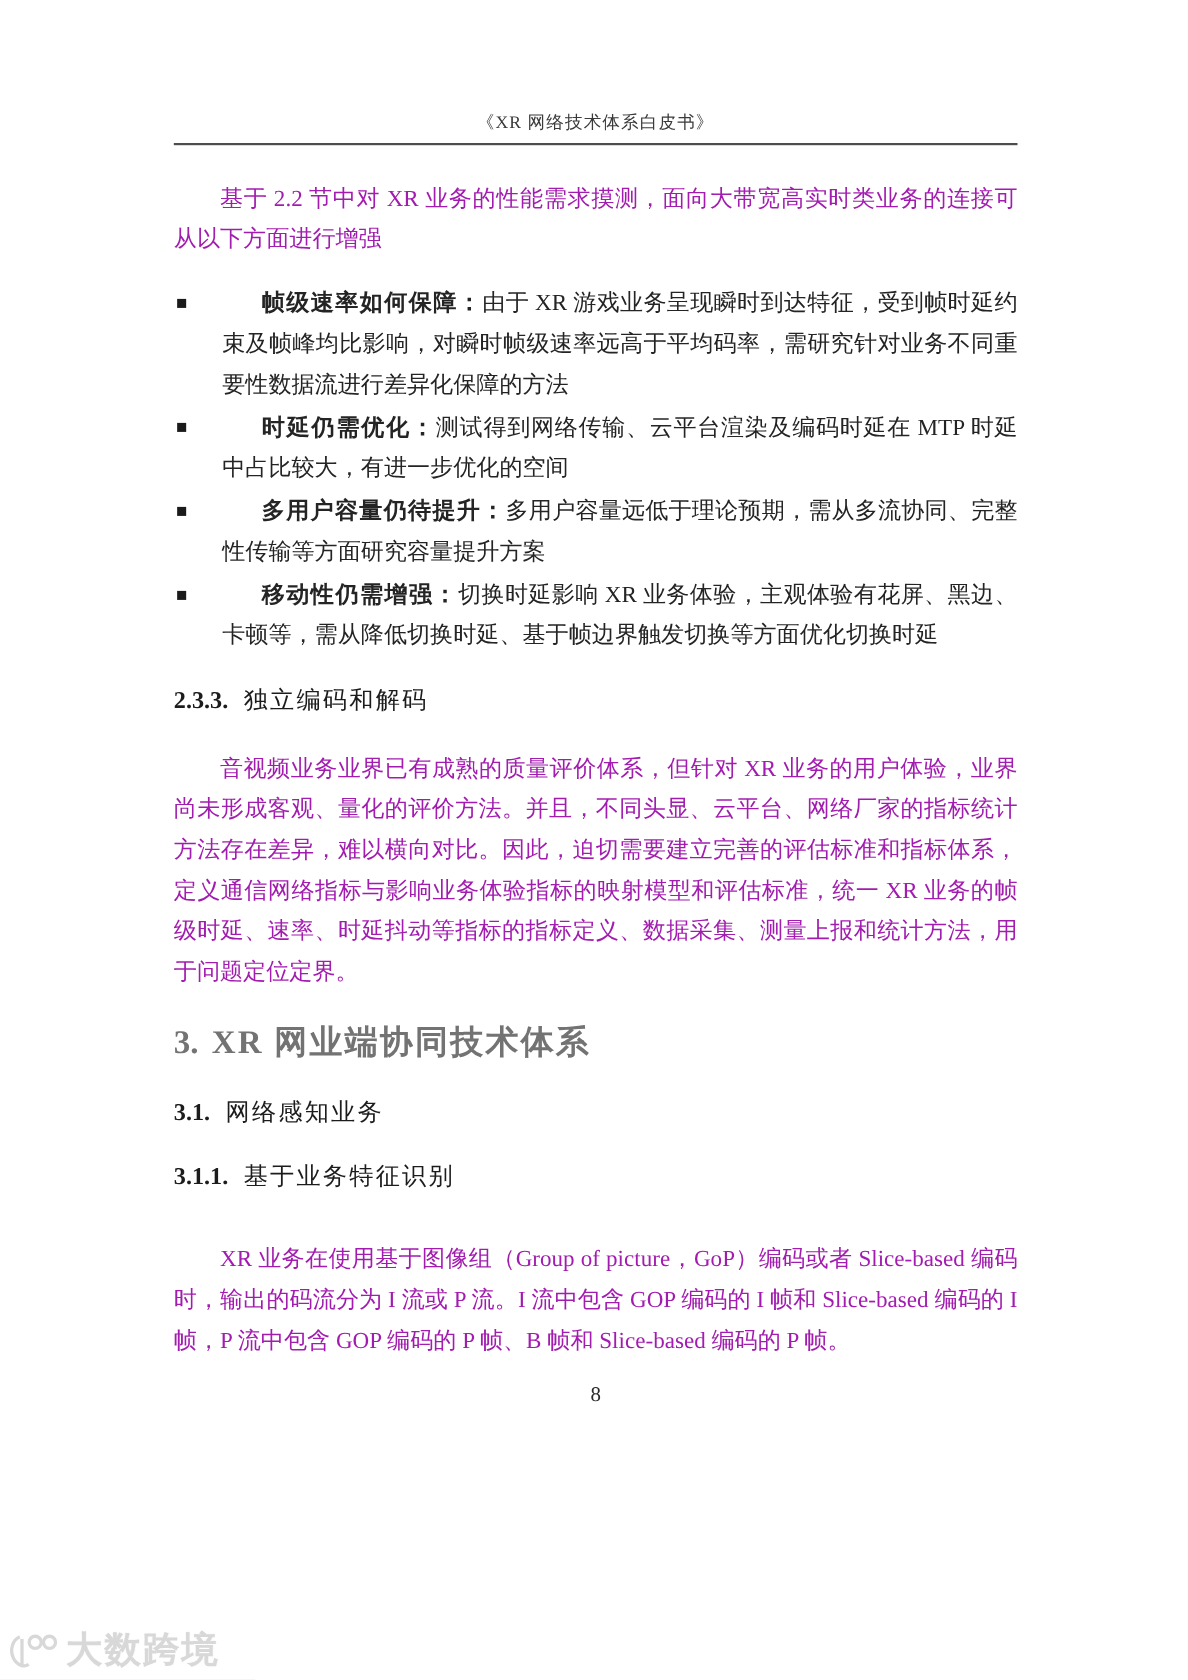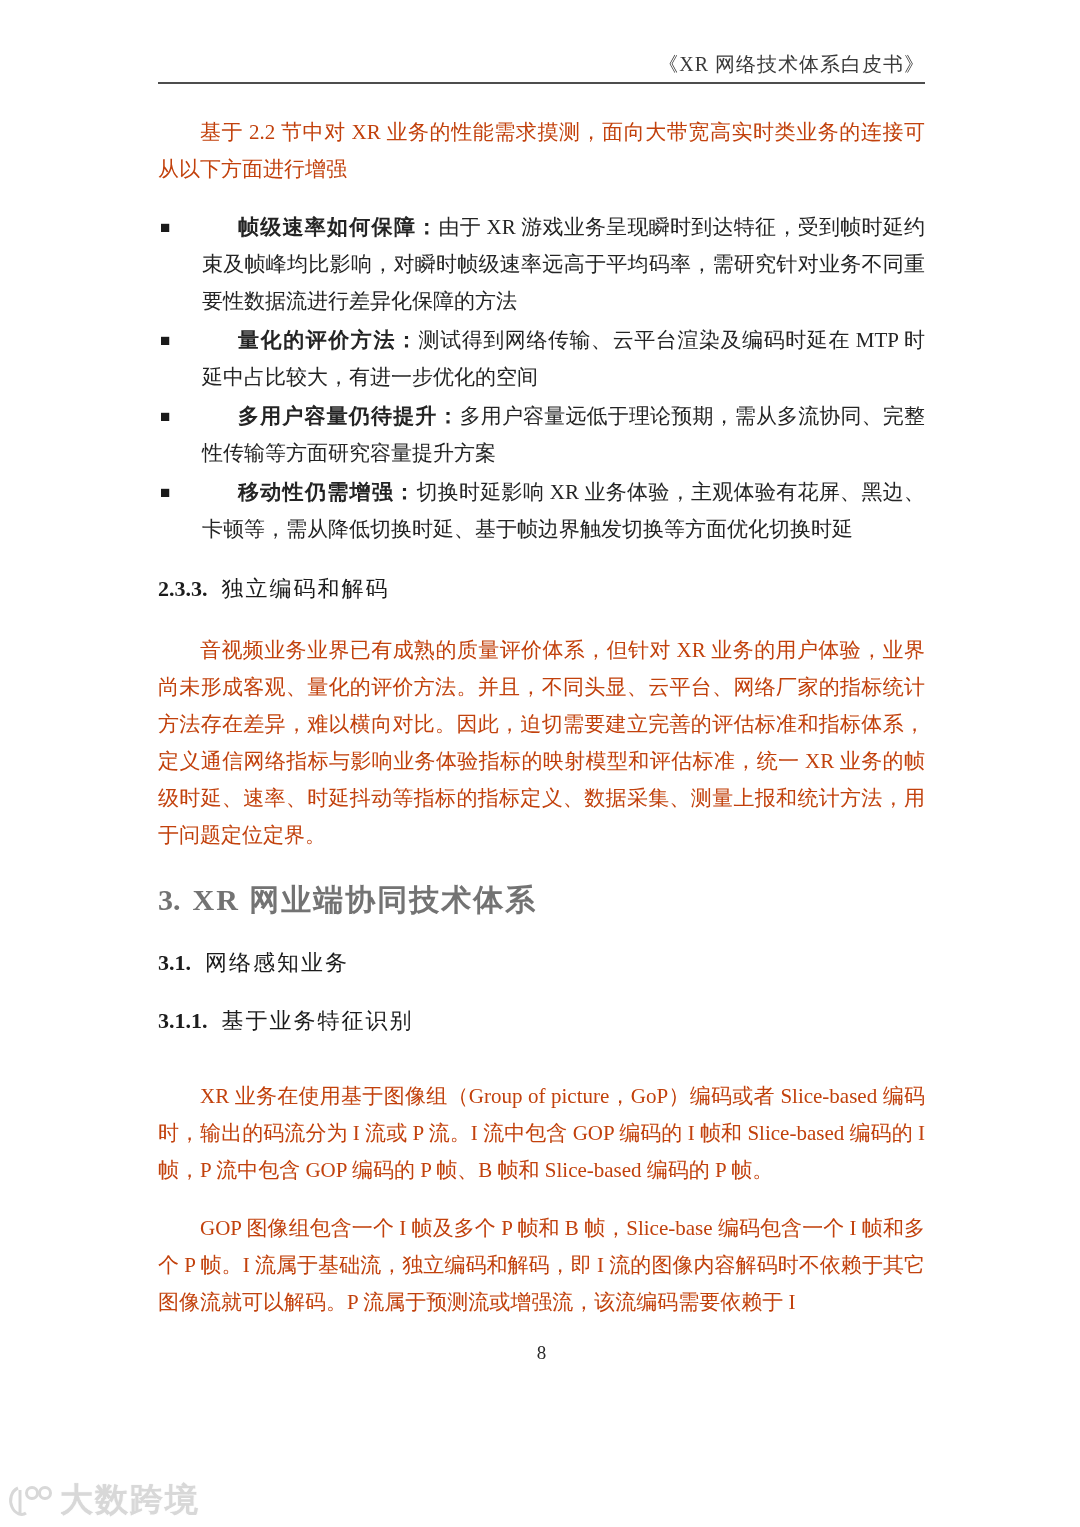--- a/index.html
+++ b/index.html
@@ -11,23 +11,23 @@
     font-family:"Liberation Serif","DejaVu Serif",serif;
     color:#212121;
     overflow:hidden;
   }
   .content{
     position:absolute;
     left:158px;top:0;
     width:767px;
   }
   .doc-header{
-    padding-top:52px;
-    text-align:right;
-    font-size:20px;
+    padding-top:100px;
+    text-align:center;
+    font-size:16px;
     line-height:24px;
     color:#3a3a3a;
     letter-spacing:1px;
   }
   .header-rule{
     margin-top:6px;
     border:none;
     border-bottom:2px solid #4d4d4d;
     height:0;
   }
@@ -48,21 +48,21 @@
   }
   .h-big .h-num{margin-right:12px;}
   .h-big .h-title{letter-spacing:2px;}
   .para{
     margin-top:28px;
     font-size:21px;
     line-height:37px;
     text-align:justify;
     text-justify:inter-ideograph;
     text-indent:2em;
-    color:#c2410c;
+    color:#a21caf;
   }
   .para.tight{margin-top:0;}
   .para.first{margin-top:30px;}
   .bullet-list{margin-top:8px;}
   .bullet{
     position:relative;
     padding-left:44px;
     font-size:21px;
     line-height:37px;
     text-align:justify;
@@ -124,21 +124,21 @@
     <hr class="header-rule">
 
 
     <p class="para first">基于 2.2 节中对 XR 业务的性能需求摸测，面向大带宽高实时类业务的连接可从以下方面进行增强</p>
 
     <div class="bullet-list">
       <div class="bullet">
         <span class="marker">■</span><b>帧级速率如何保障：</b><span>由于 XR 游戏业务呈现瞬时到达特征，受到帧时延约束及帧峰均比影响，对瞬时帧级速率远高于平均码率，需研究针对业务不同重要性数据流进行差异化保障的方法</span>
       </div>
       <div class="bullet">
-        <span class="marker">■</span><b>量化的评价方法：</b><span>测试得到网络传输、云平台渲染及编码时延在 MTP 时延中占比较大，有进一步优化的空间</span>
+        <span class="marker">■</span><b>时延仍需优化：</b><span>测试得到网络传输、云平台渲染及编码时延在 MTP 时延中占比较大，有进一步优化的空间</span>
       </div>
       <div class="bullet">
         <span class="marker">■</span><b>多用户容量仍待提升：</b><span>多用户容量远低于理论预期，需从多流协同、完整性传输等方面研究容量提升方案</span>
       </div>
       <div class="bullet">
         <span class="marker">■</span><b>移动性仍需增强：</b><span>切换时延影响 XR 业务体验，主观体验有花屏、黑边、卡顿等，需从降低切换时延、基于帧边界触发切换等方面优化切换时延</span>
       </div>
     </div>
 
     <div class="h-sub h-233">
@@ -153,21 +153,20 @@
 
     <div class="h-sub h-31">
       <span class="h-num">3.1.</span><span class="h-title">网络感知业务</span>
     </div>
 
     <div class="h-sub h-311">
       <span class="h-num">3.1.1.</span><span class="h-title">基于业务特征识别</span>
     </div>
 
     <p class="para p3">XR 业务在使用基于图像组（Group of picture，GoP）编码或者 Slice-based 编码时，输出的码流分为 I 流或 P 流。I 流中包含 GOP 编码的 I 帧和 Slice-based 编码的 I 帧，P 流中包含 GOP 编码的 P 帧、B 帧和 Slice-based 编码的 P 帧。</p>
-    <p class="para tight">GOP 图像组包含一个 I 帧及多个 P 帧和 B 帧，Slice-base 编码包含一个 I 帧和多个 P 帧。I 流属于基础流，独立编码和解码，即 I 流的图像内容解码时不依赖于其它图像流就可以解码。P 流属于预测流或增强流，该流编码需要依赖于 I</p>
 
     <div class="page-number">8</div>
   </div>
 
   <div class="wm wm-left">
     <svg width="44" height="34" viewBox="0 0 44 34" fill="none" stroke="#d8d8d8" stroke-width="3">
       <path d="M10 4 C3 7 1 16 4 23 C7 30 14 32 18 29"></path>
       <path d="M12 6 L12 30"></path>
       <circle cx="24" cy="9" r="5.5"></circle>
       <circle cx="37" cy="9" r="5.5"></circle>

